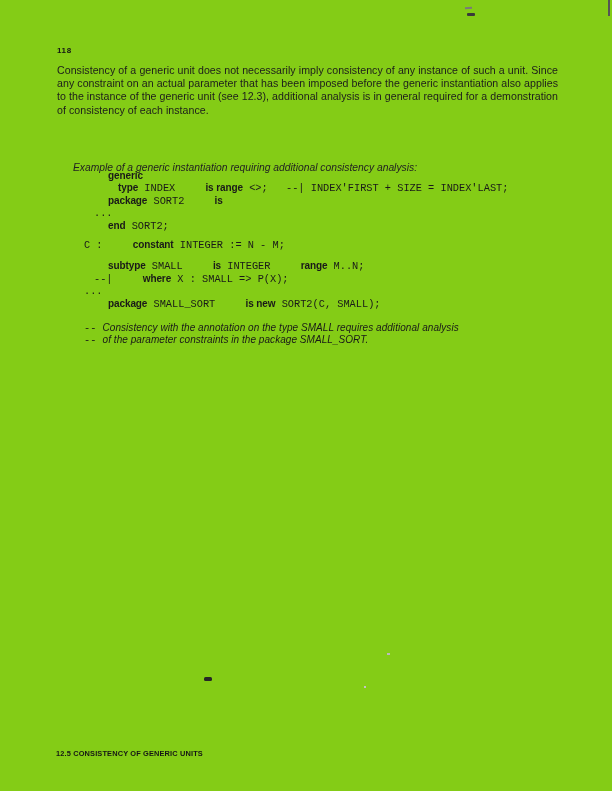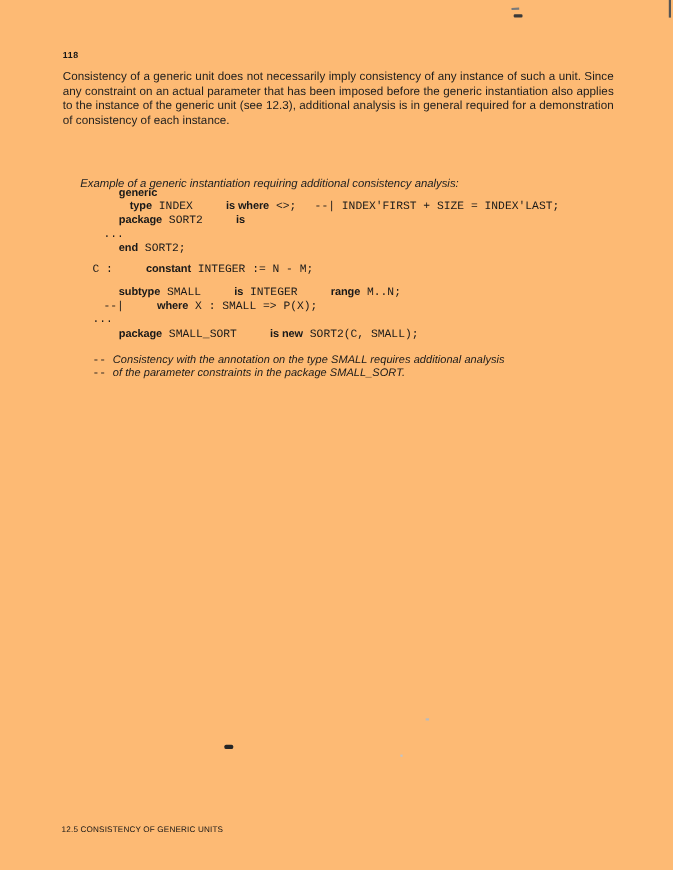--- a/index.html
+++ b/index.html
@@ -1,20 +1,20 @@
 <!DOCTYPE html>
 <html><head>
 <meta charset="utf-8">
 <style>
   html, body { margin: 0; padding: 0; background: #ffffff; }
   .page {
     position: relative;
     width: 612px;
     height: 791px;
-    background: #fdba74;
+    background: #84cc16;
     overflow: hidden;
     font-family: "Liberation Sans", sans-serif;
     color: #1e1e1e;
   }
   .page-number {
     position: absolute;
     left: 57px;
     top: 46px;
     font-size: 8px;
     font-weight: 700;
@@ -74,21 +74,21 @@
     font-style: italic;
     font-size: 10px;
     letter-spacing: 0.05px;
   }
   .seg-col { position: absolute; top: 0; }
   .footer {
     position: absolute;
     left: 56px;
     top: 749px;
     font-size: 7.4px;
-    font-weight: 400;
+    font-weight: 700;
     letter-spacing: 0.15px;
     color: #151515;
   }
   .artifact { position: absolute; }
   .smudge-a { left: 465px; top: 7px; width: 7px; height: 2px; background: #7a7a7a; transform: rotate(-3deg); }
   .smudge-b { left: 467px; top: 13px; width: 8px; height: 3px; background: #3a3a3a; border-radius: 1px; }
   .edge-line { left: 608px; top: 0; width: 2px; height: 16px; background: #555; }
   .dash-mark { left: 204px; top: 677px; width: 8px; height: 3.5px; background: #262626; border-radius: 1.5px; }
   .speck-a { left: 387px; top: 653px; width: 3px; height: 2px; background: #bbb; }
   .speck-b { left: 364px; top: 686px; width: 2px; height: 2px; background: #c4c4c4; }
@@ -107,21 +107,21 @@
 
   <div class="page-number">118</div>
 
   <p class="intro">Consistency of a generic unit does not necessarily imply consistency of any instance of such a unit. Since any constraint on an actual parameter that has been imposed before the generic instantiation also applies to the instance of the generic unit (see 12.3), additional analysis is in general required for a demonstration of consistency of each instance.</p>
 
   <p class="caption">Example of a generic instantiation requiring additional consistency analysis:</p>
 
   <div class="code">
       <div class="code-group" style="margin-top: 0px;">
         <div class="code-line"><span class="seg-k">generic</span></div>
-        <div class="code-line ind"><span class="seg-k">type</span><span class="seg-m"> INDEX </span><span class="seg-k">is where</span><span class="seg-m"> &lt;&gt;;</span><span class="seg-m seg-col" style="left: 168px; margin-left: 34px;">--| INDEX'FIRST + SIZE = INDEX'LAST;</span></div>
+        <div class="code-line ind"><span class="seg-k">type</span><span class="seg-m"> INDEX </span><span class="seg-k">is range</span><span class="seg-m"> &lt;&gt;;</span><span class="seg-m seg-col" style="left: 168px; margin-left: 34px;">--| INDEX'FIRST + SIZE = INDEX'LAST;</span></div>
         <div class="code-line"><span class="seg-k">package</span><span class="seg-m"> SORT2 </span><span class="seg-k">is</span></div>
         <div class="code-line ind"><span class="seg-m">...</span></div>
         <div class="code-line"><span class="seg-k">end</span><span class="seg-m"> SORT2;</span></div>
       </div>
       <div class="code-group" style="margin-top: 7px;">
         <div class="code-line"><span class="seg-m">C : </span><span class="seg-k">constant</span><span class="seg-m"> INTEGER := N - M;</span></div>
       </div>
       <div class="code-group" style="margin-top: 9px;">
         <div class="code-line"><span class="seg-k">subtype</span><span class="seg-m"> SMALL </span><span class="seg-k">is</span><span class="seg-m"> INTEGER </span><span class="seg-k">range</span><span class="seg-m"> M..N;</span></div>
         <div class="code-line ind"><span class="seg-m">--| </span><span class="seg-k">where</span><span class="seg-m"> X : SMALL =&gt; P(X);</span></div>

